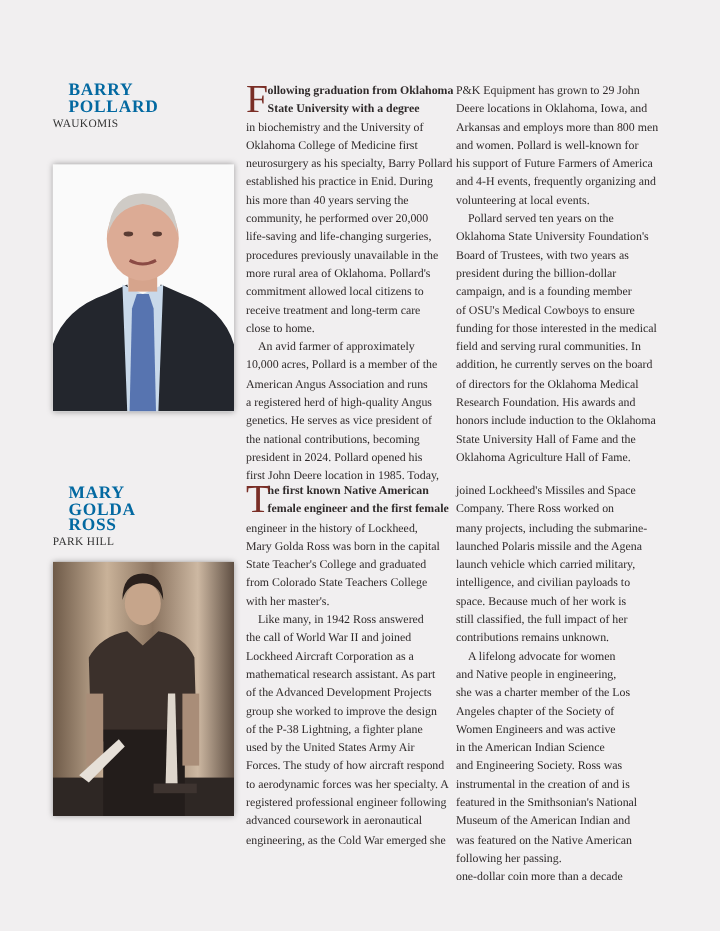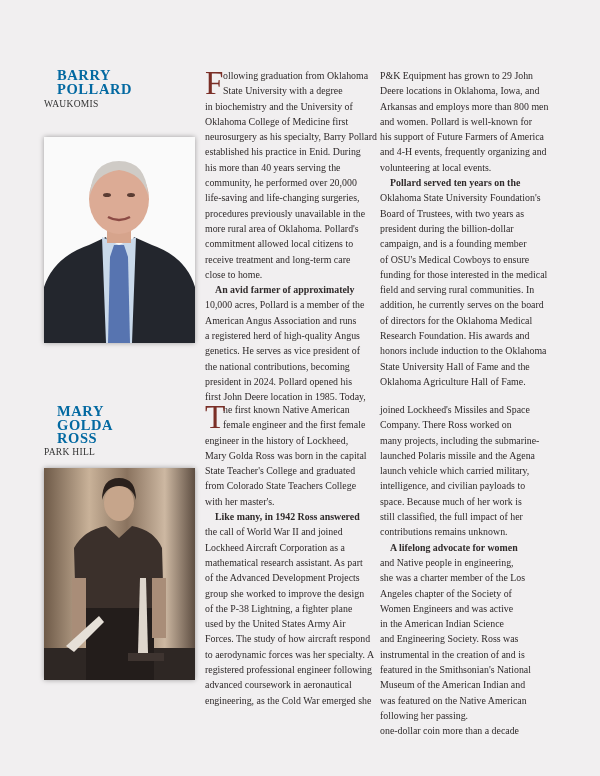--- a/index.html
+++ b/index.html
@@ -17,26 +17,26 @@
   }
   .photo {
     position: absolute; left: 44px; width: 151px;
     box-shadow: 0 0 5px rgba(0,0,0,0.35); overflow: hidden;
   }
   .col {
     position: absolute; width: 168px; font-size: 9.9px; line-height: 15.3px; color: #2f2a2a;
     white-space: nowrap;
   }
   .col .ln { display: block; height: 15.3px; }
-  .col .ind { padding-left: 10px; font-weight: bold; }
+  .col .ind { padding-left: 10px; }
   .dropcap {
     position: absolute; left: 0; top: 1px; color: #7a2e26; font-size: 33px; line-height: 28px;
     font-family: "Liberation Serif", serif;
   }
-  .pad { padding-left: 18px; }
+  .pad { padding-left: 18px; font-weight: bold; }
   .pagenum { position: absolute; left: 566px; top: 778px; font-size: 14px; font-family: Liberation Sans, sans-serif; color: #222; }
 </style>
 </head>
 <body>
 
 <div class="name" style="top:69px;">
   <div>BARRY</div>
   <div>POLLARD</div>
 </div>
 <div class="town" style="top:99px;text-align:center;">WAUKOMIS</div>

